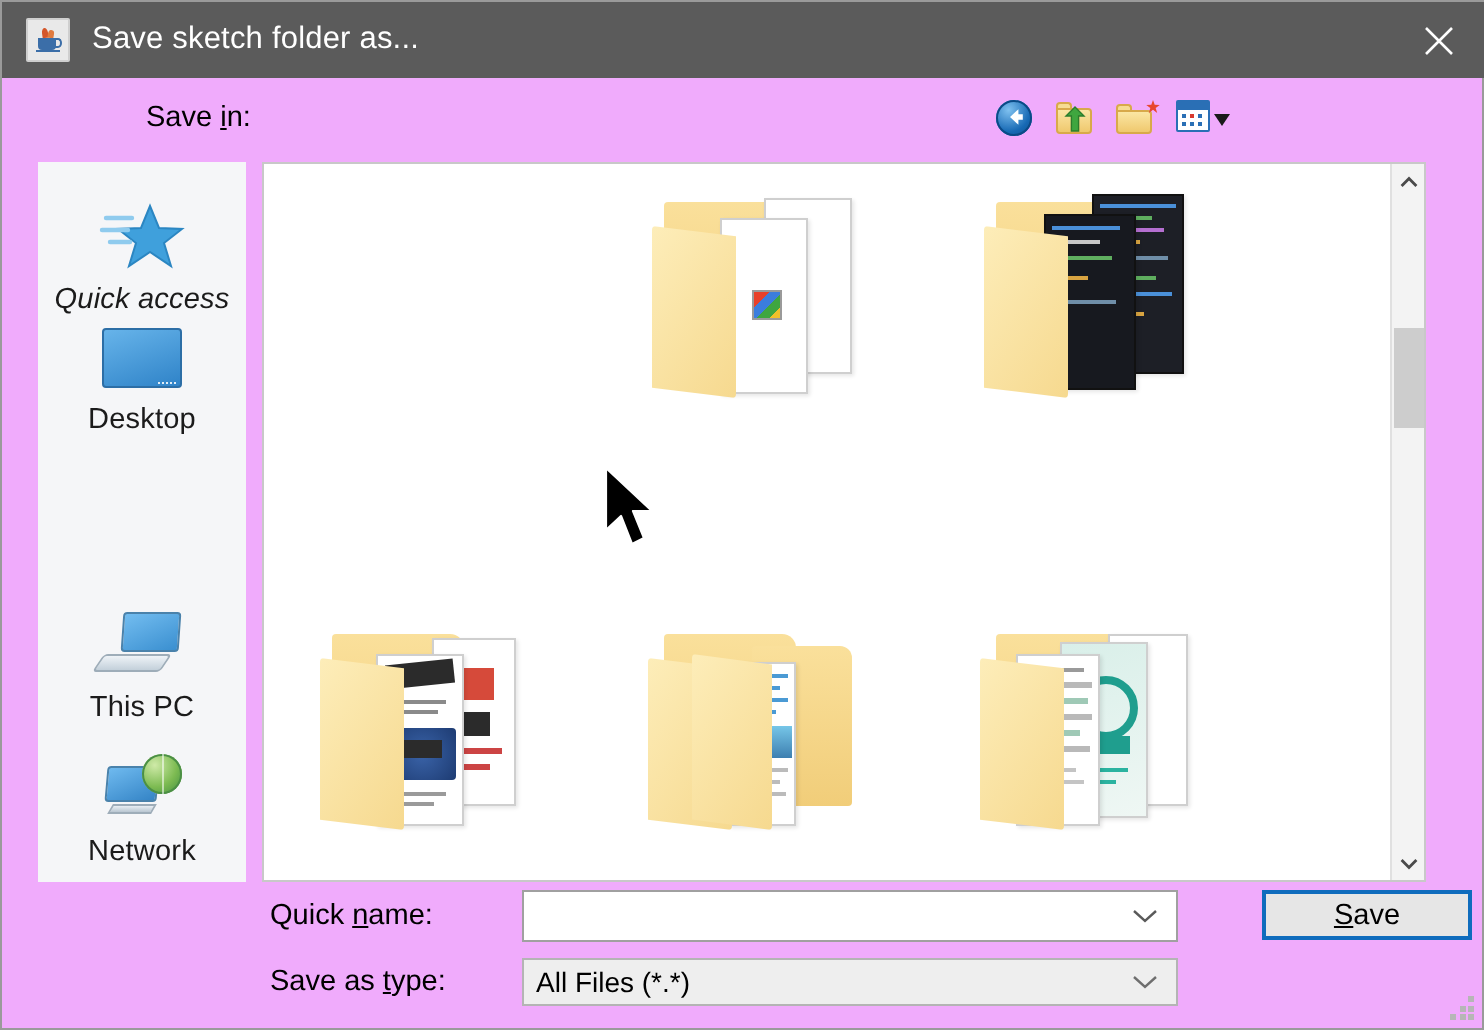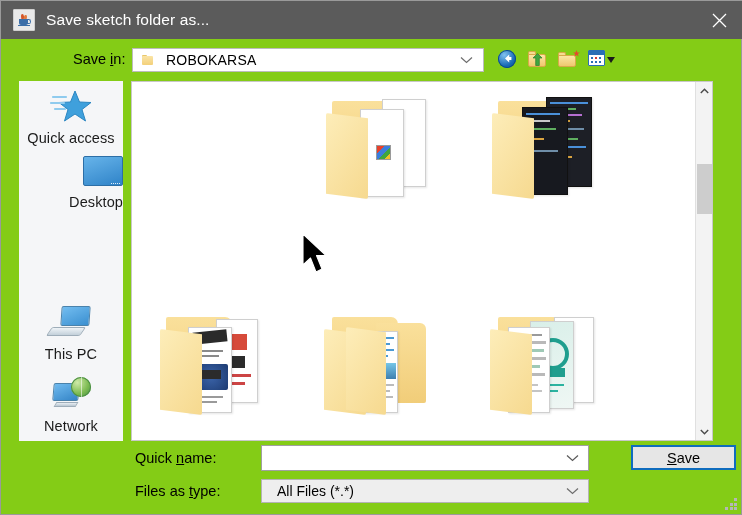--- a/index.html
+++ b/index.html
@@ -5,21 +5,21 @@
 <style>
   html,body{margin:0;padding:0;}
   body{
     width:742px;height:515px;overflow:hidden;
     font-family:"Liberation Sans", sans-serif;
     background:#f0f0f0;
     -webkit-font-smoothing:antialiased;
   }
   .window{
     position:relative;width:742px;height:515px;box-sizing:border-box;
-    background:#84cc16;border:1px solid #9a9a9a;
+    background:#f0abfc;border:1px solid #9a9a9a;
   }
 
   
   .titlebar{
     position:absolute;left:0;top:0;width:742px;height:38px;
     background:#5b5b5b;display:flex;align-items:center;
   }
   .title-icon{
     width:20px;height:20px;margin-left:12px;position:relative;flex:none;
     background:#e9e9e9;border:1px solid #cfcfcf;border-radius:1px;
@@ -283,21 +283,21 @@
   }
   .fn-input{
     border:none;outline:none;flex:1;height:22px;margin-left:5px;
     font-family:"Liberation Sans", sans-serif;font-size:14px;background:transparent;
   }
   .type-combo{
     position:absolute;left:260px;top:478px;width:328px;height:24px;
     background:#eeeeee;border:1px solid #b4b4b4;box-sizing:border-box;
     display:flex;align-items:center;cursor:default;
   }
-  .type-value{font-size:14px;color:#000;margin-left:15px;}
+  .type-value{font-size:14px;color:#000;margin-left:6px;}
   .cb-caret{margin-left:auto;margin-right:9px;display:flex;align-items:center;}
 
   .btn{
     position:absolute;width:105px;height:25px;background:#e4e4e4;
     border:1px solid #adadad;box-sizing:border-box;cursor:default;
     display:flex;align-items:center;justify-content:center;
     font-size:14.5px;color:#000;
   }
   .btn-save{left:630px;top:444px;border:2px solid #0f6cbd;background:#e6e6e6;}
   .btn-cancel{left:630px;top:478px;}
@@ -331,32 +331,20 @@
       <svg width="15" height="15" viewBox="0 0 15 15">
         <path d="M1 1 L14 14 M14 1 L1 14" stroke="#ffffff" stroke-width="1.3" fill="none"></path>
       </svg>
     </div>
   </div>
 
   <div class="savein-label">
     <span>Save </span><u>i</u><span>n:</span>
   </div>
 
-  <div class="savein-combo">
-    <div class="mini-folder">
-      <div class="tab"></div>
-        <div class="bk"></div>
-    </div>
-    <div class="savein-value">ROBOKARSA</div>
-    <div class="combo-arrow">
-      <svg width="13" height="8" viewBox="0 0 13 8">
-        <path d="M1 1.5 L6.5 6.5 L12 1.5" stroke="#6e6e6e" stroke-width="1.2" fill="none"></path>
-      </svg>
-    </div>
-  </div>
 
   <div class="toolbar">
     <div class="tbi">
       <div class="ic-back">
         <svg width="11" height="11" viewBox="0 0 11 11">
           <path d="M7.2 1.6 L3 5.5 L7.2 9.4 L7.2 6.9 L9.4 6.9 L9.4 4.1 L7.2 4.1 Z" fill="#ffffff"></path>
         </svg>
       </div>
     </div>
 
@@ -385,31 +373,31 @@
         <i class="d" style="left:2px;top:10px;background:#2a6fb5;"></i>
         <i class="d" style="left:6px;top:10px;background:#2a6fb5;"></i>
         <i class="d" style="left:10px;top:10px;background:#2a6fb5;"></i>
       </div>
       <div class="views-caret" style="position:absolute;left:19px;top:7px;border-left:4.5px solid transparent;border-right:4.5px solid transparent;border-top:6px solid #1a1a1a;"></div>
     </div>
   </div>
 
   <div class="placesbar">
 
-    <div class="place" style="top:4px;">
+    <div class="place" style="top:16px;font-style:italic;">
       <div class="place-icon">
         <svg width="44" height="40" viewBox="0 0 44 40">
           <path d="M26 4 L30.5 15 L42 15.5 L33 22.5 L36.5 34 L26 27 L15.5 34 L19 22.5 L10 15.5 L21.5 15 Z" fill="#3fa0dc" stroke="#2b86c2" stroke-width="1"></path>
           <path d="M4 10 L17 10 M2 16 L15 16 M6 22 L16 22" stroke="#8fcbee" stroke-width="2.2" stroke-linecap="round"></path>
         </svg>
       </div>
       <div class="place-label">Quick access</div>
     </div>
 
-    <div class="place" style="top:68px;align-items:flex-end;">
+    <div class="place" style="top:76px;">
       <div class="place-icon">
         <div class="g-desktop"></div>
       </div>
       <div class="place-label">Desktop</div>
     </div>
 
 
     <div class="place" style="top:292px;">
       <div class="place-icon">
         <div class="g-net">
@@ -581,21 +569,21 @@
   <div class="fn-combo">
     <input class="fn-input" type="text" value="" style="">
     <div class="cb-caret" style="margin-right:9px;">
       <svg width="13" height="8" viewBox="0 0 13 8">
         <path d="M1 1.5 L6.5 6.5 L12 1.5" stroke="#5a5a5a" stroke-width="1.2" fill="none"></path>
       </svg>
     </div>
   </div>
 
   <div class="lbl-type">
-    <span>Files as </span><u>t</u><span>ype:</span>
+    <span>Save as </span><u>t</u><span>ype:</span>
   </div>
 
   <div class="type-combo">
     <div class="type-value">All Files (*.*)</div>
     <div class="cb-caret">
       <svg width="13" height="8" viewBox="0 0 13 8">
         <path d="M1 1.5 L6.5 6.5 L12 1.5" stroke="#6e6e6e" stroke-width="1.2" fill="none"></path>
       </svg>
     </div>
   </div>

